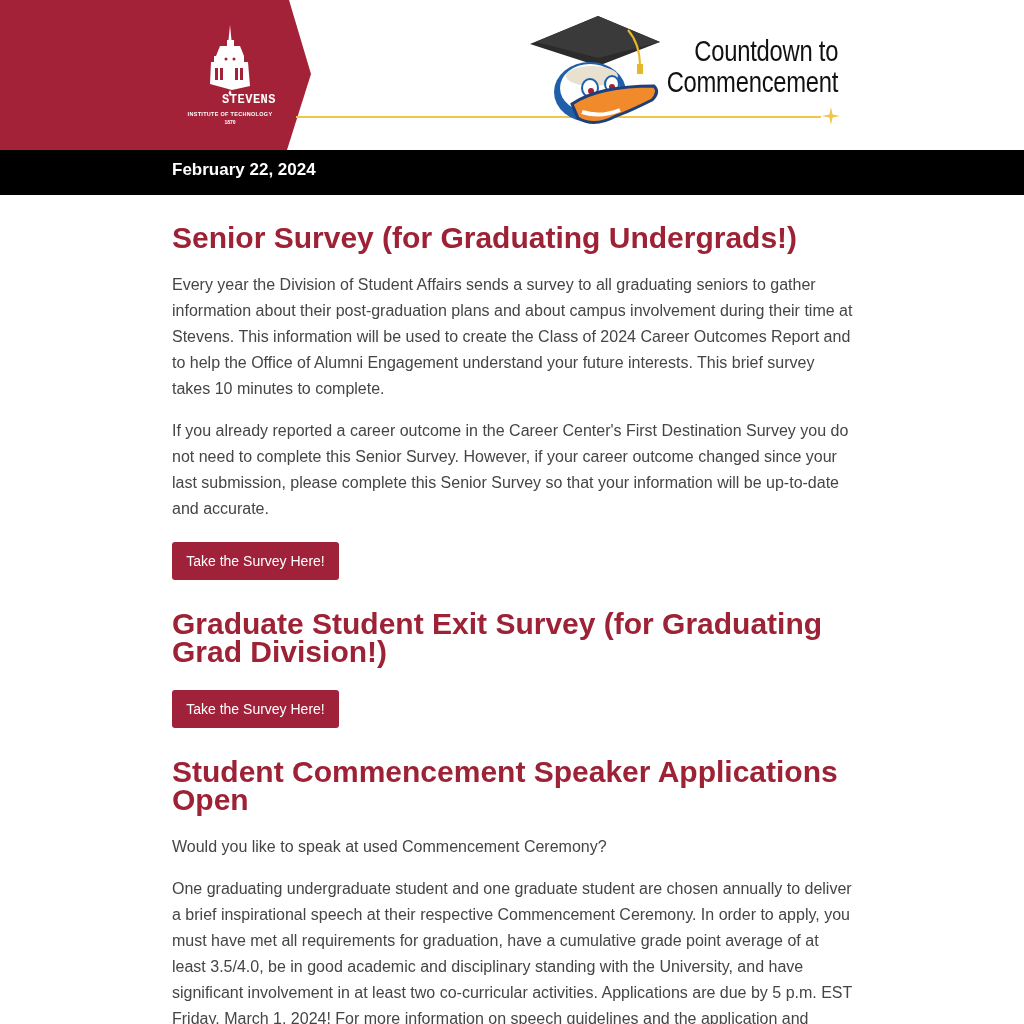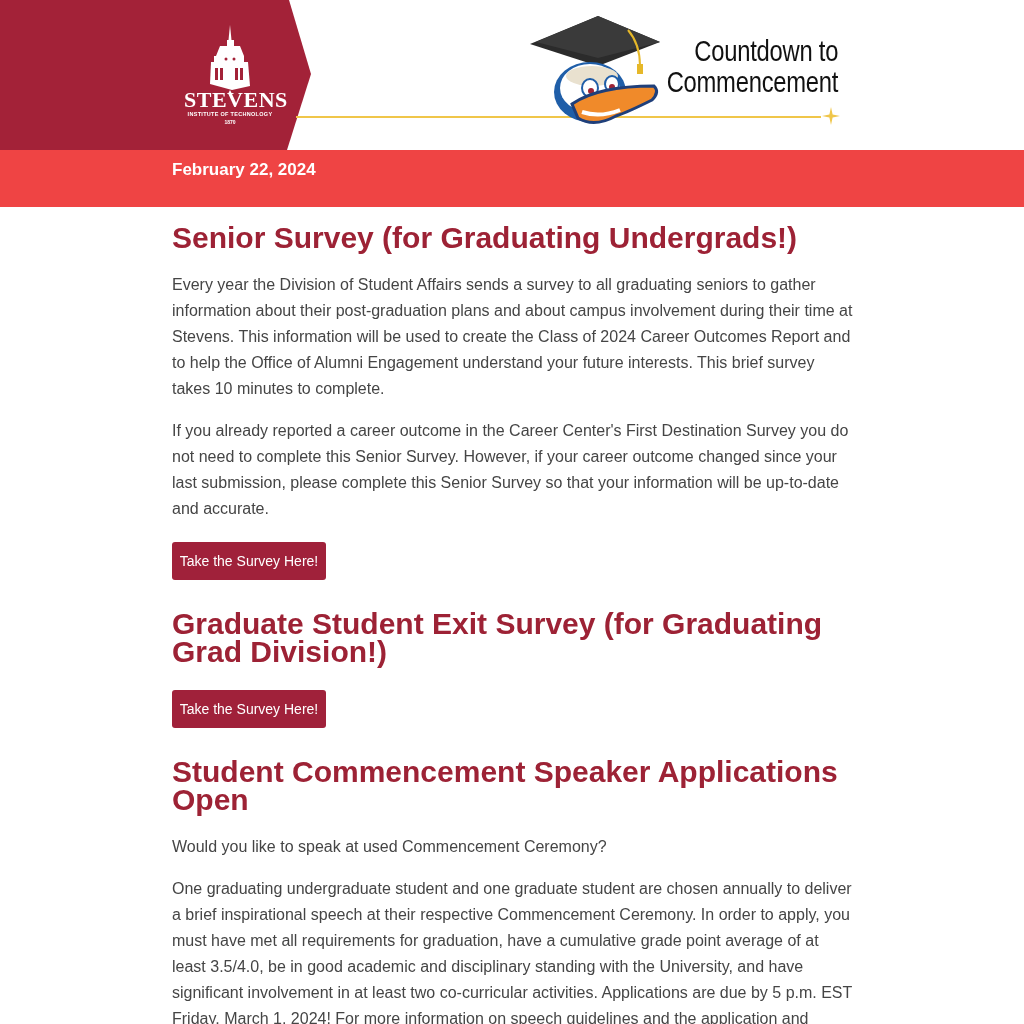--- a/index.html
+++ b/index.html
@@ -3,36 +3,36 @@
   <meta charset="utf-8">
   <style>
     * { box-sizing: border-box; margin: 0; padding: 0; }
     html, body { width: 1024px; height: 1024px; overflow: hidden; background: #ffffff; }
     body { font-family: "Liberation Sans", sans-serif; color: #444444; position: relative; }
 
     .header { position: absolute; left: 0; top: 0; width: 1024px; height: 150px; background: #fff; }
     .banner-red { position: absolute; left: 0; top: 0; width: 312px; height: 150px; }
     .banner-red svg { display: block; }
     .logo { position: absolute; left: 184px; top: 22px; width: 92px; height: 108px; }
-    .logo-word { position: absolute; left: 184px; top: 90px; width: 92px; text-align: left; color: #fff; font-family: Liberation Serif, serif; font-weight: bold; font-size: 22px; letter-spacing: 0.5px; line-height: 20px; }
+    .logo-word { position: absolute; left: 184px; top: 90px; width: 92px; text-align: right; color: #fff; font-family: Liberation Mono, monospace; font-weight: bold; font-size: 12px; letter-spacing: 0.5px; line-height: 20px; }
     .logo-sub { position: absolute; left: 180px; top: 111px; width: 100px; text-align: center; color: #fff; font-size: 5.5px; font-weight: bold; letter-spacing: 0.3px; }
     .logo-year { position: absolute; left: 184px; top: 119px; width: 92px; text-align: center; color: #fff; font-size: 5px; font-weight: bold; }
 
     .gold-line { position: absolute; left: 296px; top: 116px; width: 525px; height: 2px; background: #f0c64a; }
     .gold-star { position: absolute; left: 822px; top: 107px; width: 18px; height: 18px; }
     .mascot { position: absolute; left: 528px; top: 14px; width: 136px; height: 118px; }
     .cd-title { position: absolute; right: 186px; top: 36px; text-align: right; color: #111; font-family: "Liberation Sans Narrow", "Liberation Sans", sans-serif; font-size: 29px; line-height: 31px; transform: scaleX(0.82); transform-origin: right center; letter-spacing: -0.3px; }
 
-    .date-bar { position: absolute; left: 0; top: 150px; width: 1024px; height: 57px; background: #ef4444; }
+    .date-bar { position: absolute; left: 0; top: 150px; width: 1024px; height: 45px; background: #000000; }
     .date-text { position: absolute; left: 172px; top: 10px; color: #ffffff; font-size: 17px; font-weight: bold; }
 
     .content { position: absolute; left: 172px; top: 224px; width: 684px; }
     h2 { color: #9d2235; font-size: 30px; font-weight: bold; line-height: 28px; margin-bottom: 20px; }
     p { font-size: 16px; line-height: 26px; margin-bottom: 16px; color: #454545; }
-    .btn { display: inline-block; width: 154px; height: 38px; line-height: 38px; text-align: center; background: #a0213a; color: #fff; font-size: 14px; border-radius: 3px; margin-top: 4px; cursor: pointer; }
+    .btn { display: inline-block; width: 167px; height: 38px; line-height: 38px; text-align: center; background: #a0213a; color: #fff; font-size: 14px; border-radius: 3px; margin-top: 4px; cursor: pointer; }
     .btn-wrap { margin-bottom: 30px; }
     a { color: #ec4899; }
   </style>
 </head>
 <body>
 
 <div class="header">
   <div class="banner-red">
     <svg width="312" height="150" viewBox="0 0 312 150">
       <polygon points="0,0 289,0 311,74 287,150 0,150" fill="#a32238"></polygon>

